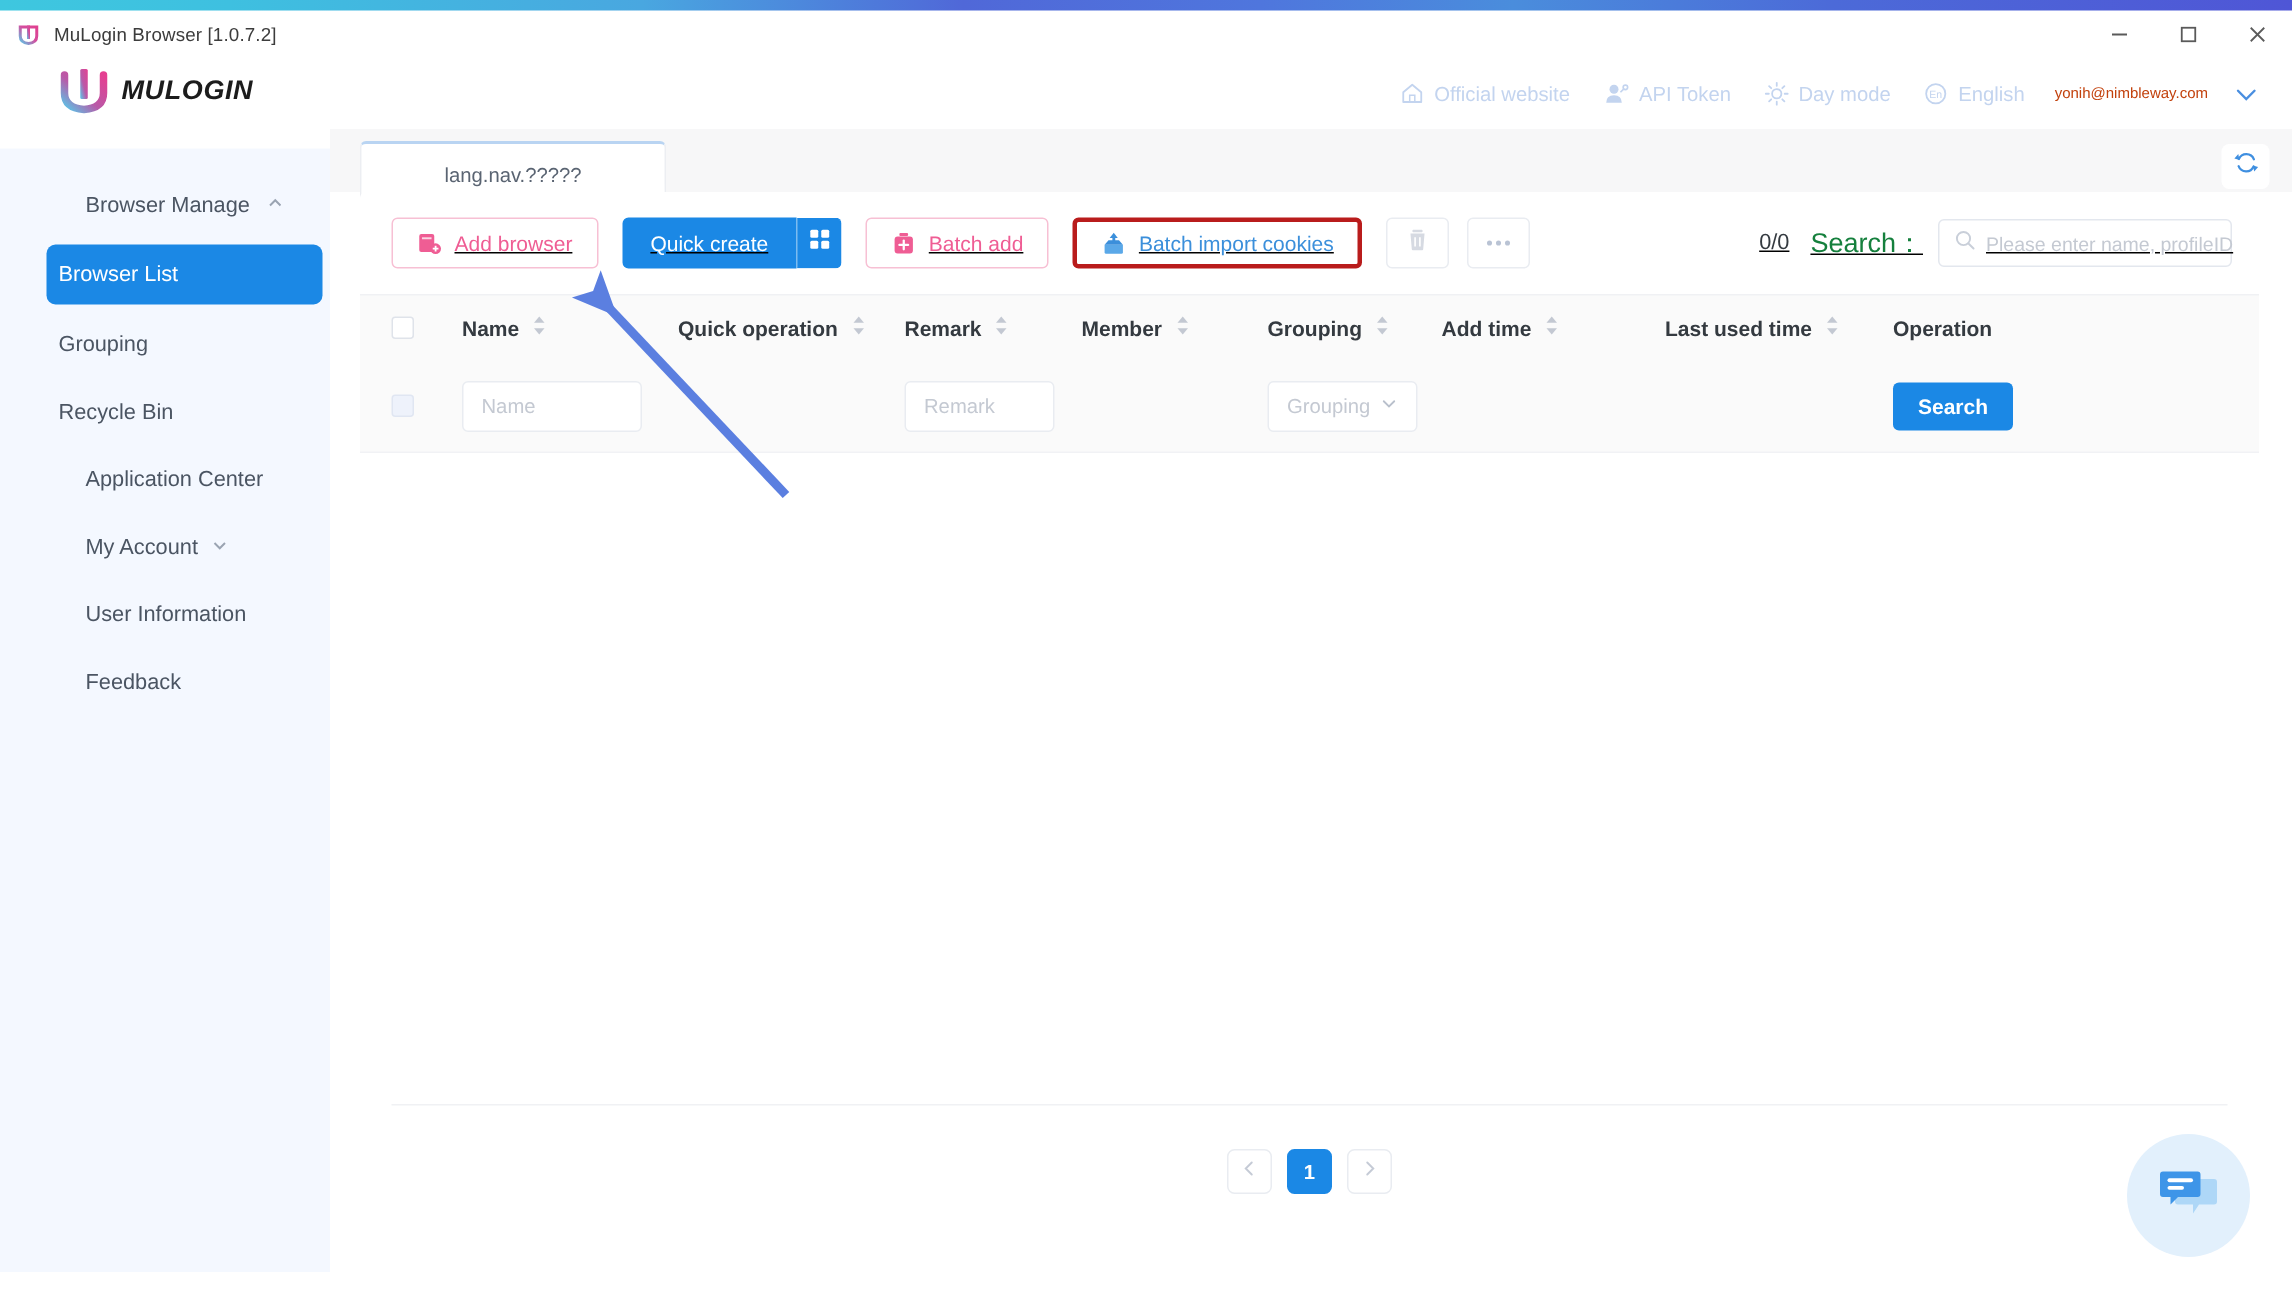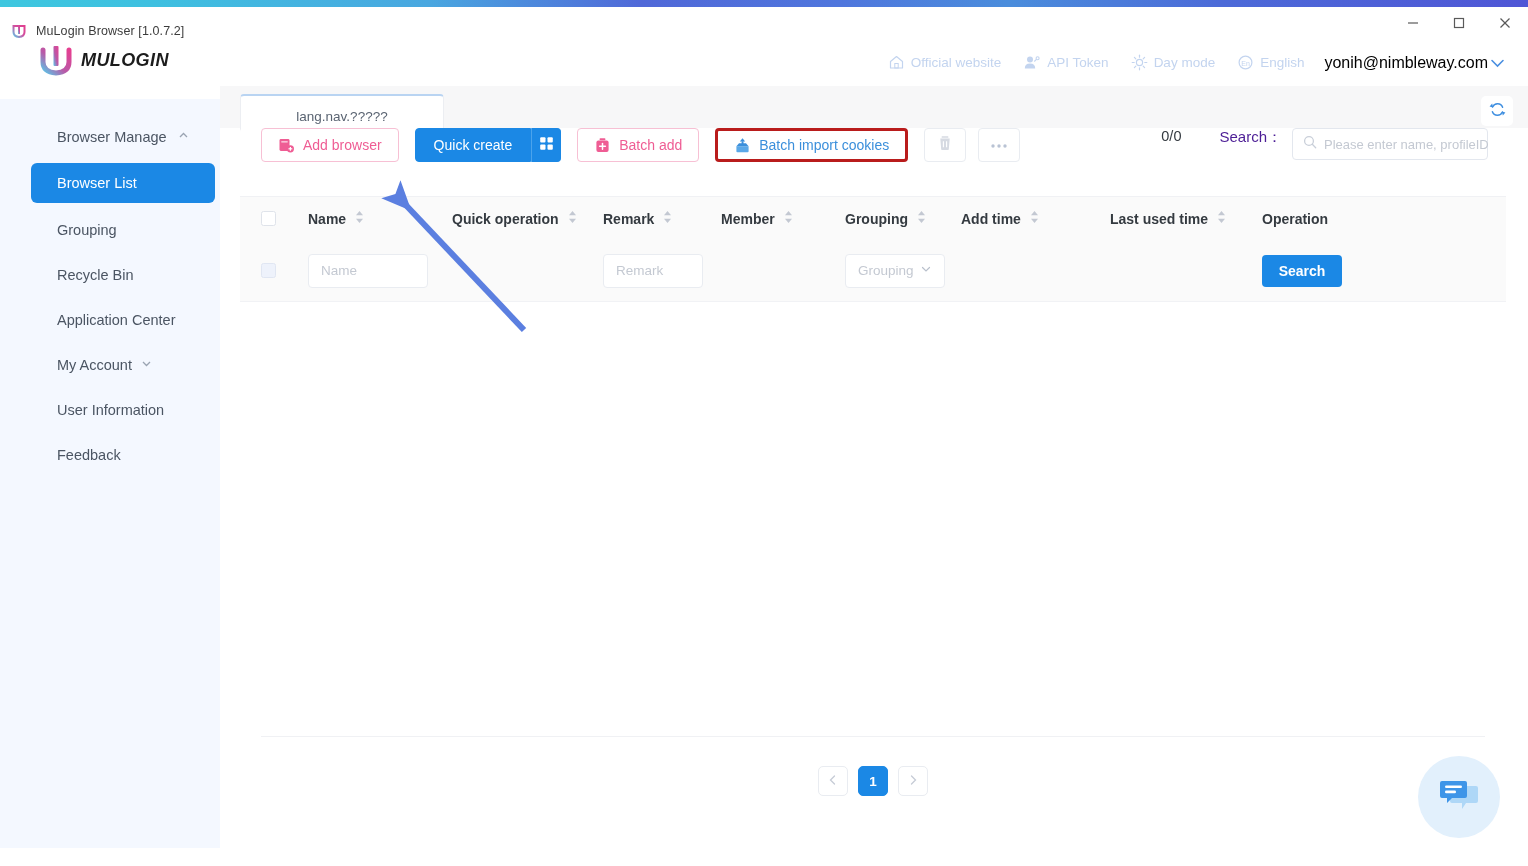--- a/index.html
+++ b/index.html
@@ -25,21 +25,21 @@
         #5068d8 42%, #4f76dd 55%, #4a8ddc 66%,
         #4c6ad8 80%, #4f56d6 100%);
     z-index: 40;
   }
 
   
   .titlebar {
     position: absolute; top: 7px; left: 0;
     width: 1528px; height: 32px;
     background: #ffffff;
-    display: flex; align-items: flex-end;
+    display: flex; align-items: center;
     z-index: 30;
   }
   .titlebar-left { display: flex; align-items: center; gap: 9px; padding-left: 11px; }
   .tb-logo-mini { width: 16px; height: 16px; display: block; }
   .titlebar-text {
     font-size: 12.5px; color: #3c3c3c; letter-spacing: .1px;
     white-space: nowrap;
   }
   .titlebar-spacer { flex: 1; }
   .win-btns { display: flex; height: 32px; }
@@ -79,21 +79,21 @@
   }
   .nav-group-header .caret { margin-left: auto; display: block; }
   .nav-item {
     height: 36px; display: flex; align-items: center;
     padding-left: 57px;
     font-size: 14.5px; color: #4b5563;
     cursor: pointer;
     margin: 9px 5px 9px 31px;
     border-radius: 6px;
   }
-  .nav-item.sub { padding-left: 26px; }
+  .nav-item.sub { padding-left: 8px; }
   .nav-item.active {
     background: #1b88e5; color: #ffffff;
     height: 40px;
     margin: 8px 5px 8px 31px;
   }
   .nav-item.plain { margin-left: 31px; padding-left: 26px; }
   .nav-item.group { padding-left: 26px; }
   .nav-item.group .caret { margin-left: auto; margin-right: 62px; }
 
   
@@ -104,21 +104,21 @@
     display: flex; align-items: center; justify-content: flex-end;
     padding-right: 22px;
     z-index: 12;
   }
   .hdr-item {
     display: flex; align-items: center; gap: 6px;
     margin-left: 22px;
     font-size: 13.5px; color: #c3d4ef;
     cursor: pointer; white-space: nowrap;
   }
-  .hdr-item.user { color: #000000; font-size: 16px; gap: 1px; margin-left: 20px; }
+  .hdr-item.user { color: #c2410c; font-size: 10px; gap: 17px; margin-left: 20px; }
   .hdr-item svg { display: block; }
 
   
   .content {
     position: absolute; top: 86px; left: 220px;
     width: 1308px; height: 780px;
     background: #ffffff;
   }
 
   
@@ -151,22 +151,23 @@
   .card {
     position: absolute; top: 42px; left: 20px;
     width: 1266px; height: 738px;
     background: #ffffff;
     border-radius: 4px;
   }
 
   
   .toolbar {
     height: 68px;
-    display: flex; 
+    display: flex; align-items: center;
     padding: 0 18px 0 21px;
+    text-decoration: underline;
   }
   .btn {
     height: 34px; border-radius: 4px;
     display: inline-flex; align-items: center; gap: 8px;
     padding: 0 16px;
     font-size: 14px; cursor: pointer; white-space: nowrap;
     background: #ffffff;
   }
   .btn svg { display: block; flex: none; }
   .btn-add    { border: 1px solid #f7c0d4; color: #ef5d94; margin-right: 16px; }
@@ -180,21 +181,21 @@
   }
   .btn-batch  { border: 1px solid #f7c0d4; color: #ef5d94; margin-right: 16px; }
   .btn-cookies{ border: 3px solid #b91c1c; color: #3b8fdb; margin-right: 16px; }
   .btn-icon {
     width: 42px; height: 34px; border: 1px solid #e9ecf1; border-radius: 4px;
     display: flex; align-items: center; justify-content: center;
     margin-right: 12px; cursor: pointer; background: #ffffff;
   }
   .toolbar-spacer { flex: 1; }
   .count-text { font-size: 14.5px; color: #343a40; margin-right: 14px; }
-  .search-label { font-size: 15px; color: #4c1d95; margin-right: 10px; margin-left: 24px; }
+  .search-label { font-size: 18px; color: #15803d; margin-right: 10px; }
   .search-box {
     width: 196px; height: 32px;
     border: 1px solid #e3e7ee; border-radius: 4px;
     display: flex; align-items: center; gap: 7px; padding: 0 10px;
     background: #ffffff;
   }
   .search-box input {
     border: none; outline: none; flex: 1;
     font-size: 13px; color: #333; font-family: inherit;
     background: transparent;

